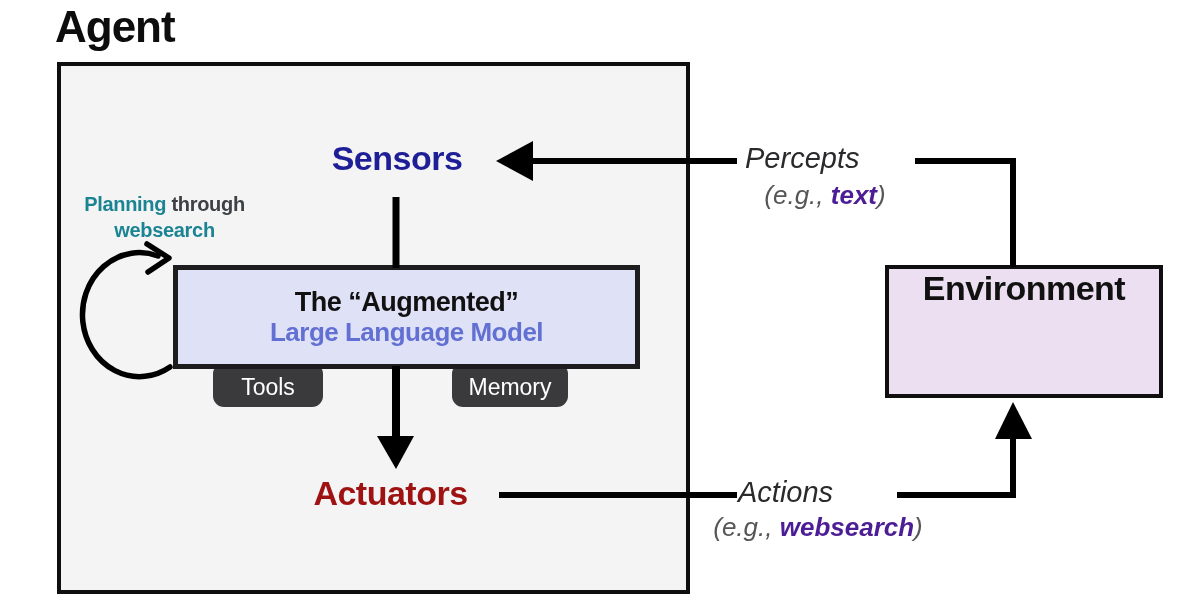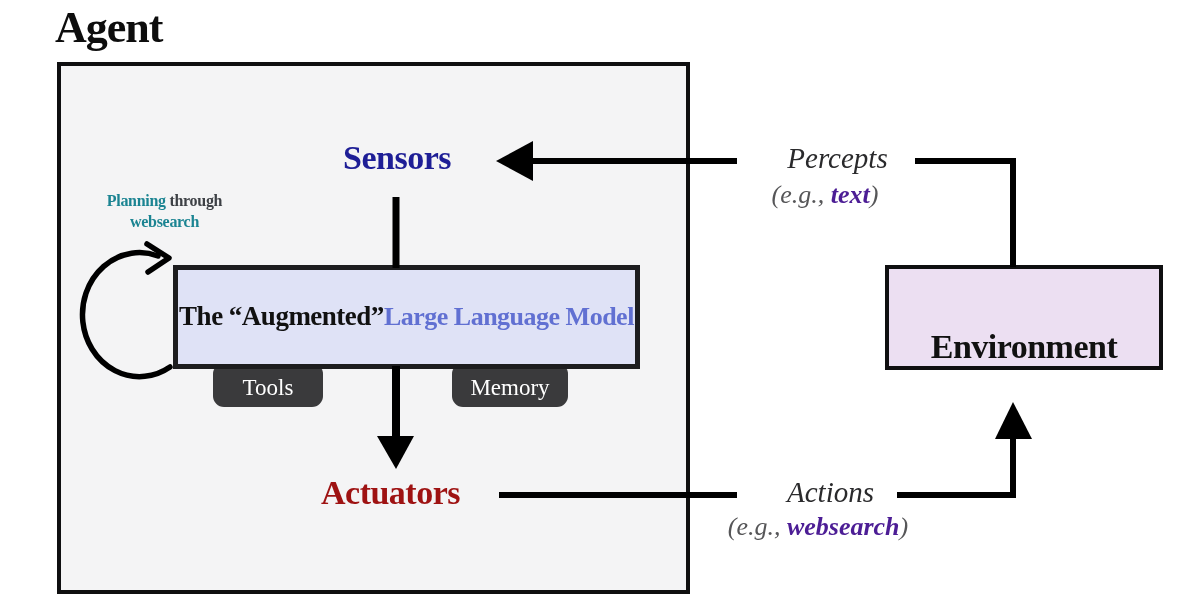--- a/index.html
+++ b/index.html
@@ -6,64 +6,64 @@
     --agent_box_bg:#f4f4f5; --box_border:#0f0f10; --connector:#000000;
     --sensors_text:#1e1e96; --actuators_text:#9e1212;
     --planning_teal:#1b8492; --planning_gray:#3d4045;
     --llm_box_bg:#dfe2f6; --llm_box_border:#1d1d1f; --llm_line2_text:#6170d2;
     --tab_bg:#3a3a3c; --tab_text:#ffffff;
     --env_box_bg:#ecdff2; --label_dark:#2a2a2c; --label_gray:#565658;
   }
   html,body{margin:0;padding:0;background:#ffffff;}
   .canvas{
     position:relative; width:1180px; height:608px; overflow:hidden;
-    font-family:Liberation Serif, serif; background:#ffffff;
+    font-family:Liberation Sans, sans-serif; background:#ffffff;
   }
   .agent-title{
     position:absolute; left:55px; top:2px; font-size:44px; font-weight:800;
     color:#0d0d0d; letter-spacing:-1px;
   }
   .agent-box{
     position:absolute; left:57px; top:62px; width:633px; height:532px;
     background:var(--agent_box_bg); border:4px solid var(--box_border);
     box-sizing:border-box;
   }
   .big-label{position:absolute; text-align:center; font-size:34px; font-weight:700; letter-spacing:-0.5px;}
   .sensors{left:297px; top:139px; width:200px; color:var(--sensors_text);}
   .actuators{left:288px; top:474px; width:205px; color:var(--actuators_text);}
   .planning{
     position:absolute; left:62px; top:191px; width:205px; text-align:center;
-    font-size:16px; font-weight:700; line-height:1.3; letter-spacing:-0.3px;
+    font-size:20px; font-weight:700; line-height:1.3; letter-spacing:-0.3px;
   }
   .planning .teal{color:var(--planning_teal);}
   .planning .gray{color:var(--planning_gray);}
   .llm-box{
     position:absolute; left:173px; top:265px; width:467px; height:104px;
     background:var(--llm_box_bg); border:5px solid var(--llm_box_border);
-    box-sizing:border-box; display:flex; flex-direction:row;
+    box-sizing:border-box; display:flex; flex-direction:column;
     align-items:center; justify-content:center; z-index:2; line-height:1.15;
   }
   .llm-line1{font-size:27px; font-weight:700; color:#111; letter-spacing:-0.5px;}
   .llm-line2{font-size:26px; font-weight:700; color:var(--llm_line2_text); letter-spacing:-0.5px;}
   .tab{
     position:absolute; top:363px; height:44px; background:var(--tab_bg);
     color:var(--tab_text); border-radius:11px; display:flex; align-items:flex-end;
     justify-content:center; font-size:23px; z-index:1; padding-bottom:6px;
     box-sizing:border-box;
   }
   .tab.tools{left:213px; width:110px;}
   .tab.memory{left:452px; width:116px;}
   .env-box{
-    position:absolute; left:885px; top:265px; width:278px; height:105px;
+    position:absolute; left:885px; top:265px; width:278px; height:133px;
     background:var(--env_box_bg); border:4px solid var(--box_border);
-    box-sizing:border-box; display:flex; align-items:flex-end; justify-content:center;
+    box-sizing:border-box; display:flex; align-items:flex-start; justify-content:center;
   }
   .env-box span{font-size:34px; font-weight:700; color:#111; letter-spacing:-0.5px;}
   .flow-label{
-    position:absolute; text-align:center; font-style:italic;
+    position:absolute; text-align:left; font-style:italic;
     font-size:29px; color:var(--label_dark); font-weight:500;
   }
   .flow-example{
     position:absolute; text-align:center; font-style:italic;
     font-size:26px; color:var(--label_gray);
   }
   .flow-example b{color:#4c1d95;}
   .percepts-label{left:745px; top:142px; width:185px;}
   .percepts-example{left:725px; top:180px; width:200px;}
   .actions-label{left:738px; top:476px; width:185px;}

